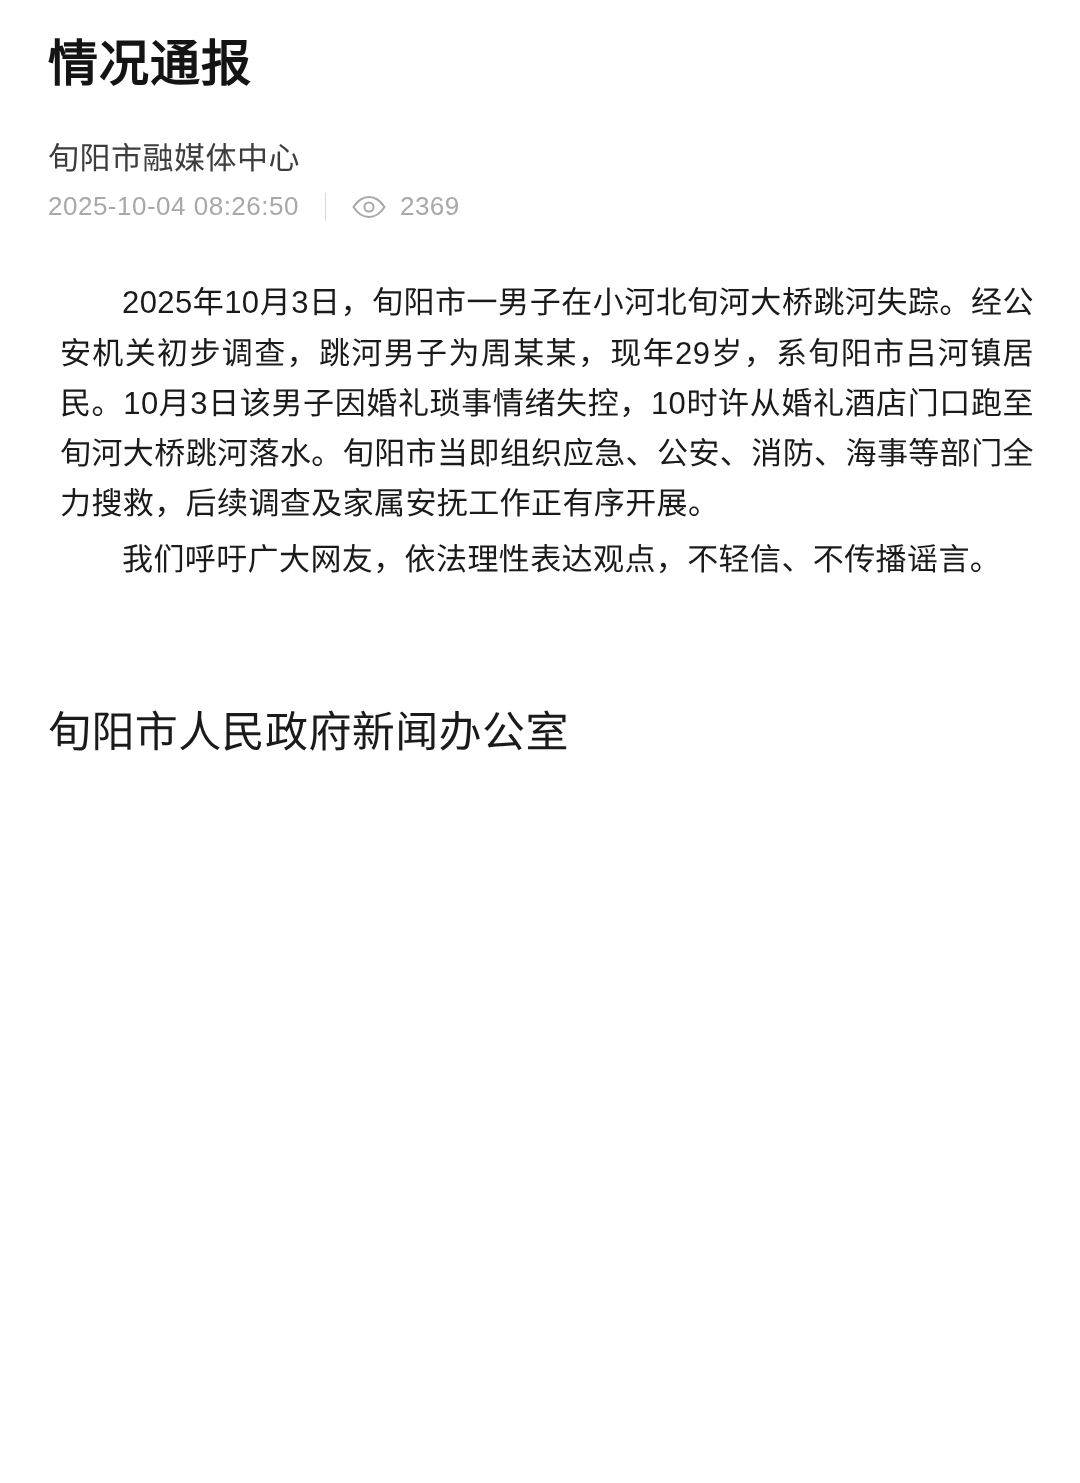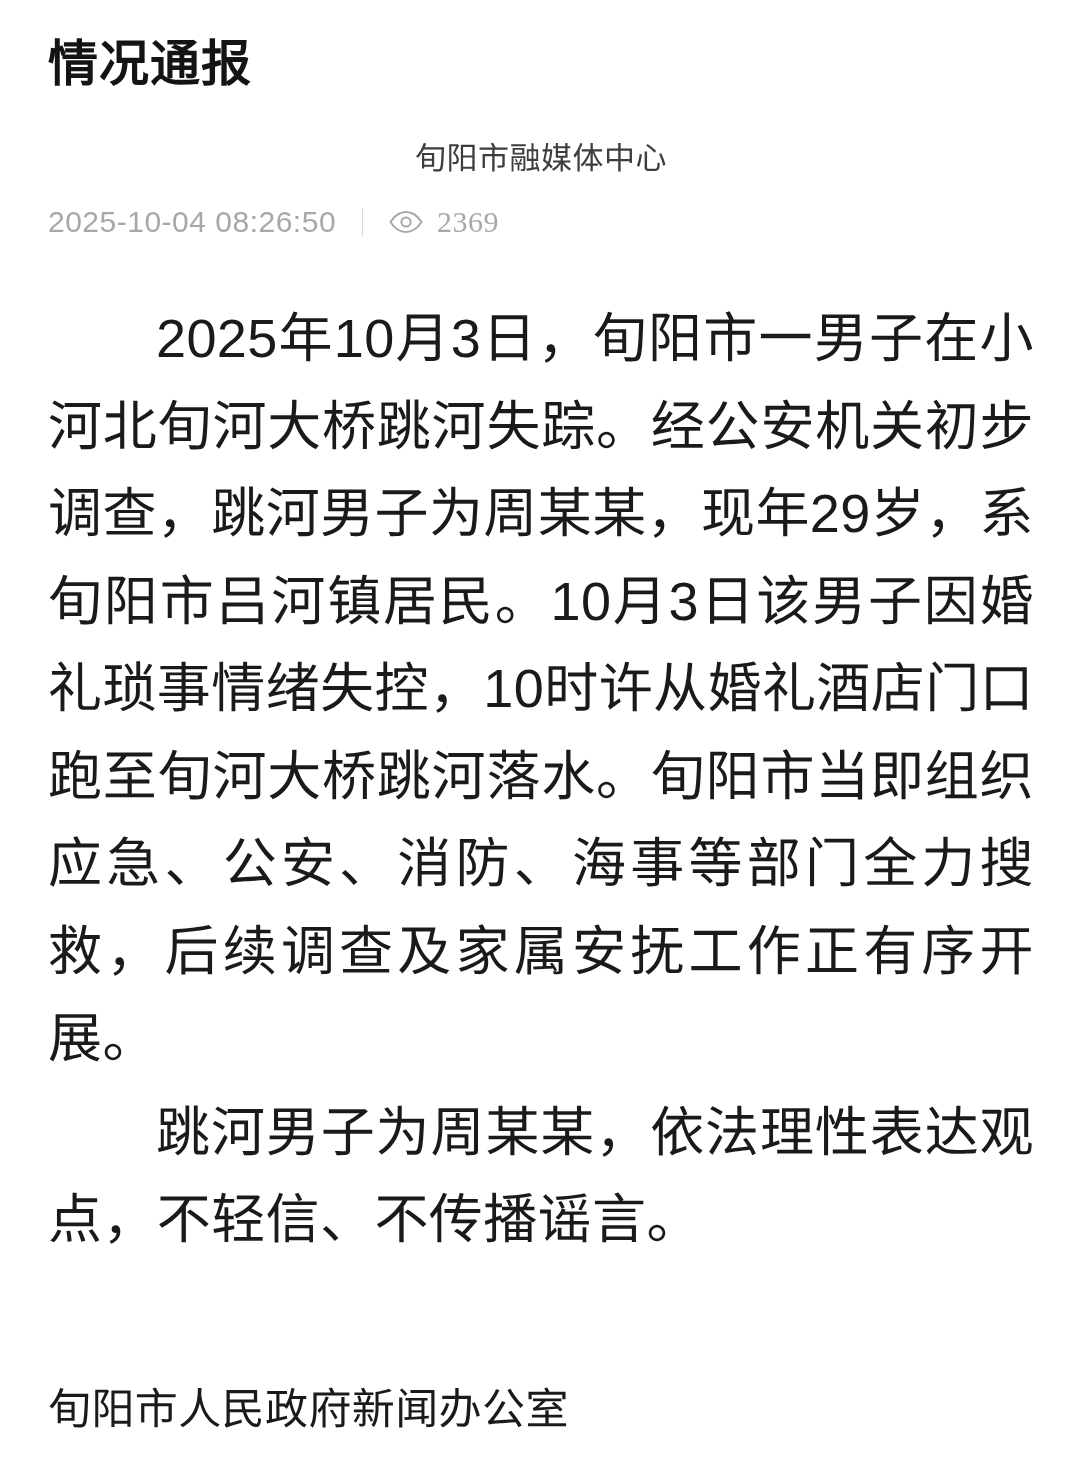--- a/index.html
+++ b/index.html
@@ -28,62 +28,60 @@
     letter-spacing: 1px;
     color: #141414;
     margin: 8px 0 0 0;
   }
   .source {
     margin-top: 44px;
     font-size: 31px;
     line-height: 1.3;
     color: #3d3d3d;
     letter-spacing: 0.5px;
-    text-align: center;
   }
   .meta-row {
-    margin-top: 26px;
+    margin-top: 12px;
     display: flex;
     align-items: center;
-    font-size: 30px;
+    font-size: 26px;
     color: #a8a8a8;
     letter-spacing: 0.5px;
   }
   .meta-date {
     white-space: nowrap;
   }
   .meta-divider {
     width: 1px;
     height: 28px;
     background: #d8d8d8;
     margin: 0 26px;
     display: inline-block;
   }
   .meta-views {
     display: flex;
     align-items: center;
-    font-family: Liberation Serif, serif;
   }
   .eye-icon {
     display: inline-flex;
     align-items: center;
     margin-right: 14px;
   }
   .eye-icon svg {
     display: block;
   }
   .view-count {
     color: #a8a8a8;
   }
   .body-copy {
     margin-top: 56px;
   }
   .body-copy p {
-    margin: 0 0 6px 0;
-    font-size: 54px;
+    margin: 0 0 6px 12px;
+    font-size: 31px;
     line-height: 1.62;
     color: #1a1a1a;
     text-indent: 2em;
     text-align: justify;
     letter-spacing: 0.4px;
   }
   .signature {
     margin-top: 112px;
     text-align: left;
     font-size: 43px;
@@ -113,20 +111,20 @@
           <path d="M1.5 11C6 4 11.5 1 17 1s11 3 15.5 10c-4.5 7-10 10-15.5 10S6 18 1.5 11z" stroke="#a8a8a8" stroke-width="2" fill="none"></path>
           <circle cx="17" cy="11" r="4.6" stroke="#a8a8a8" stroke-width="2" fill="none"></circle>
         </svg>
       </span>
       <span class="view-count">2369</span>
     </span>
   </div>
 
   <div class="body-copy">
     <p>2025年10月3日，旬阳市一男子在小河北旬河大桥跳河失踪。经公安机关初步调查，跳河男子为周某某，现年29岁，系旬阳市吕河镇居民。10月3日该男子因婚礼琐事情绪失控，10时许从婚礼酒店门口跑至旬河大桥跳河落水。旬阳市当即组织应急、公安、消防、海事等部门全力搜救，后续调查及家属安抚工作正有序开展。</p>
-    <p>跳河男子为周某某，依法理性表达观点，不轻信、不传播谣言。</p>
+    <p>我们呼吁广大网友，依法理性表达观点，不轻信、不传播谣言。</p>
   </div>
 
   <div class="signature">
     <div>旬阳市人民政府新闻办公室</div>
   </div>
 
 </div>
 
 </body></html>

